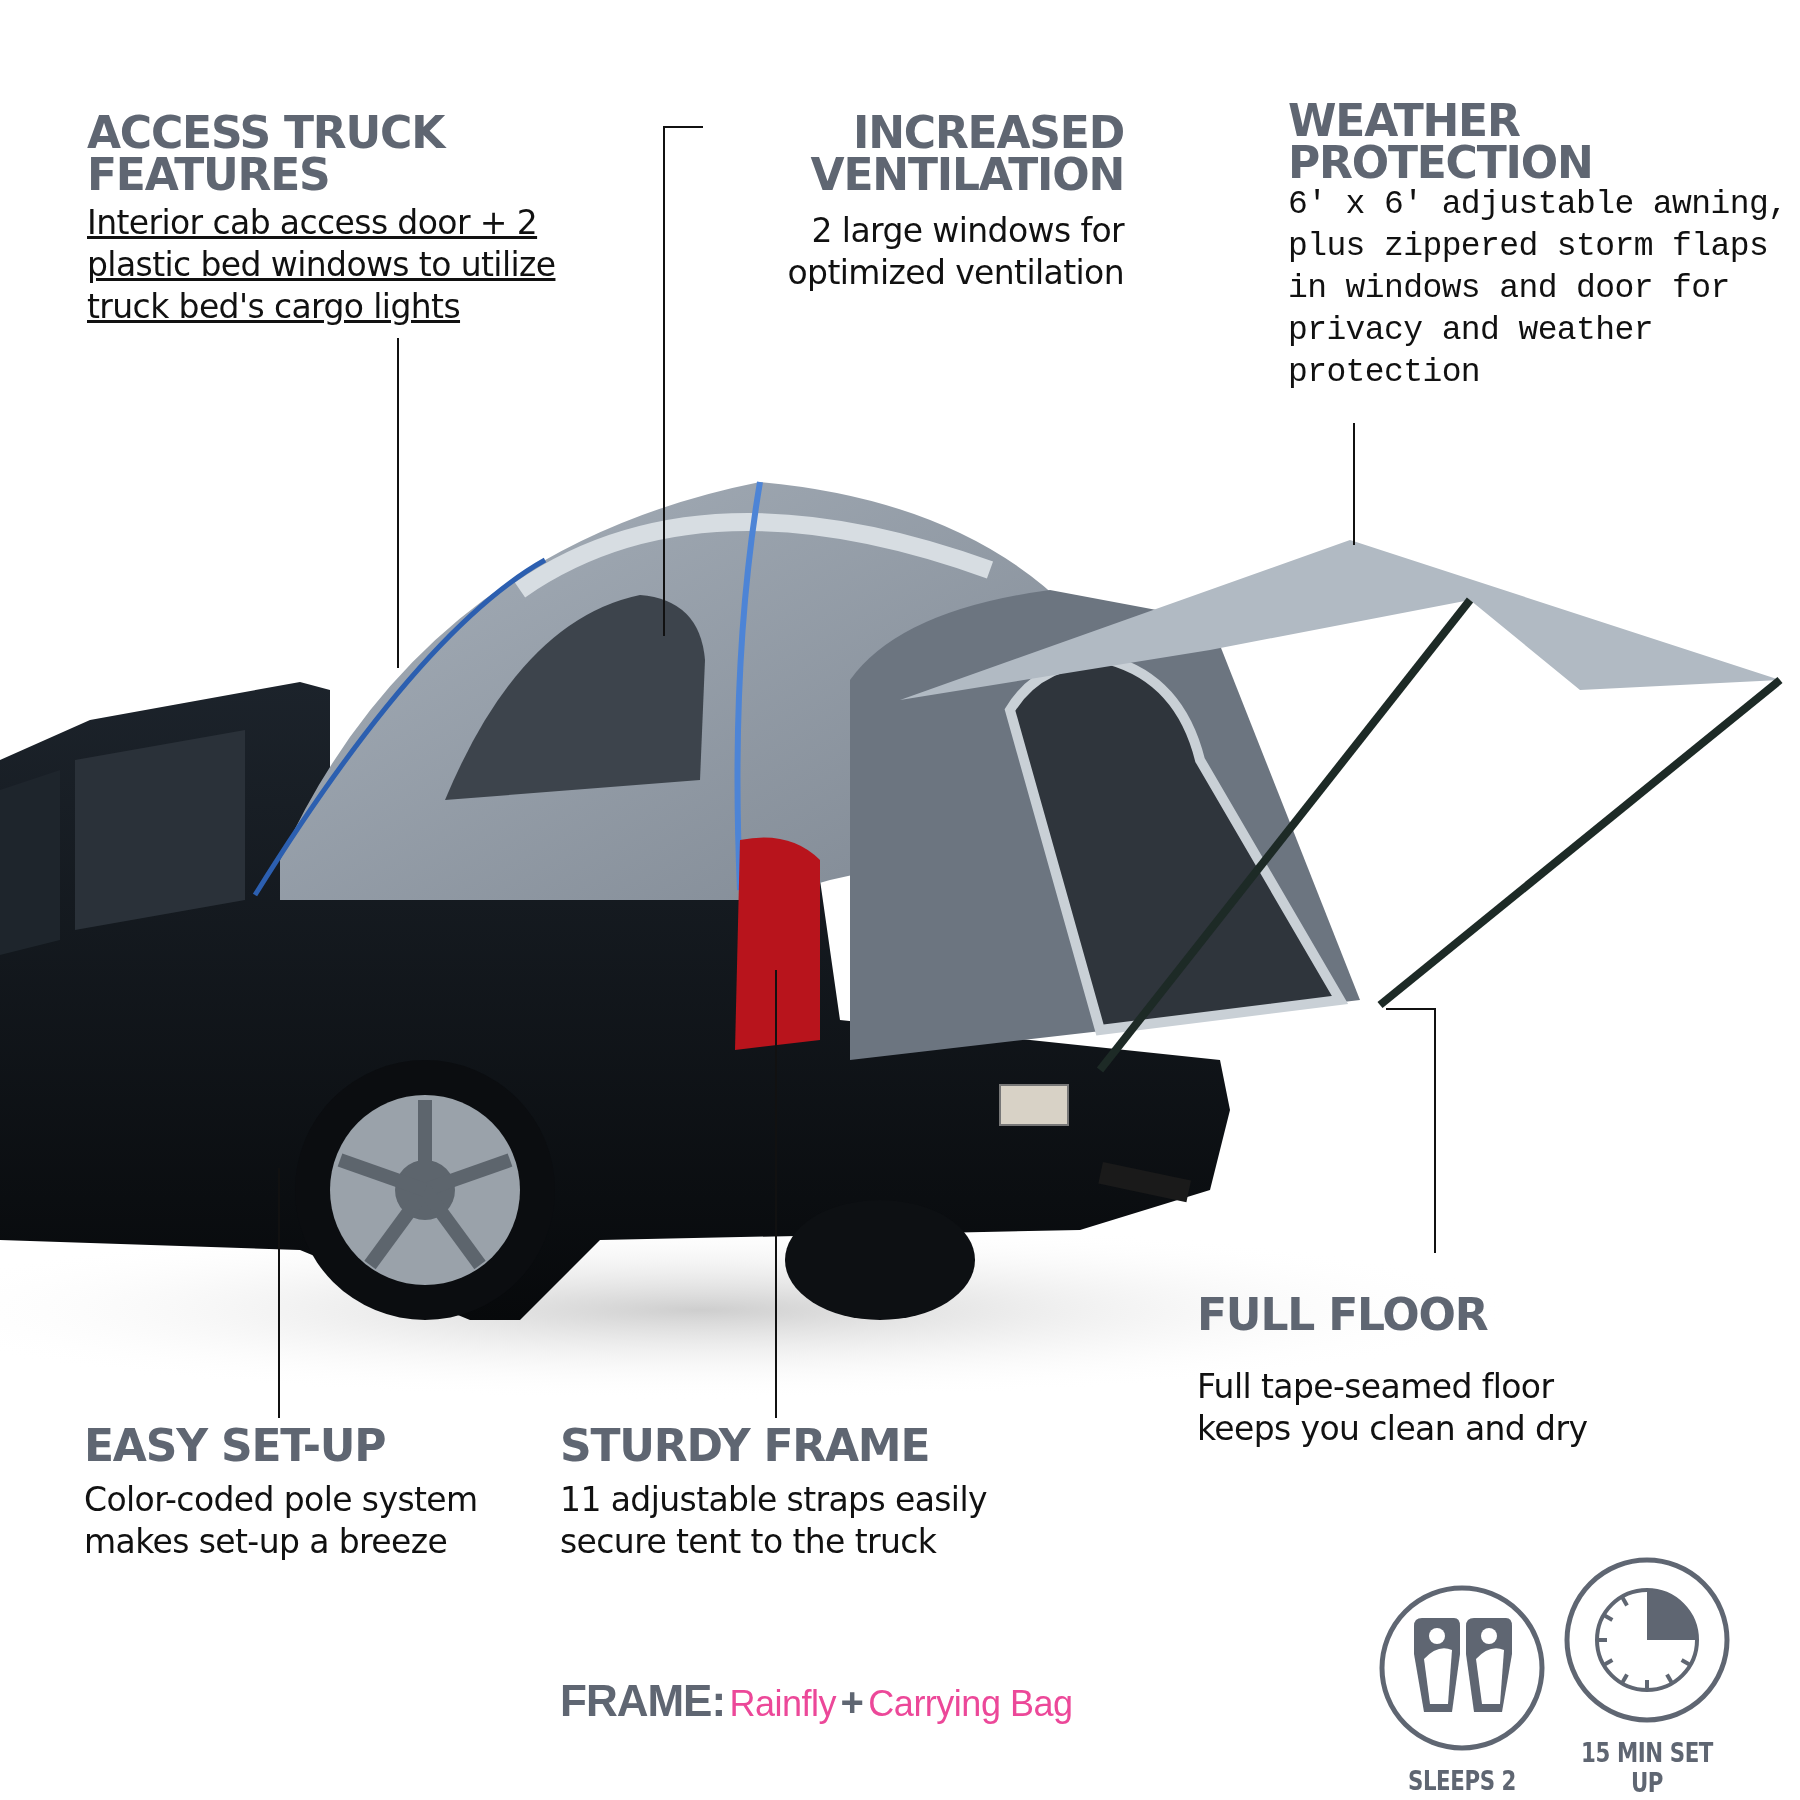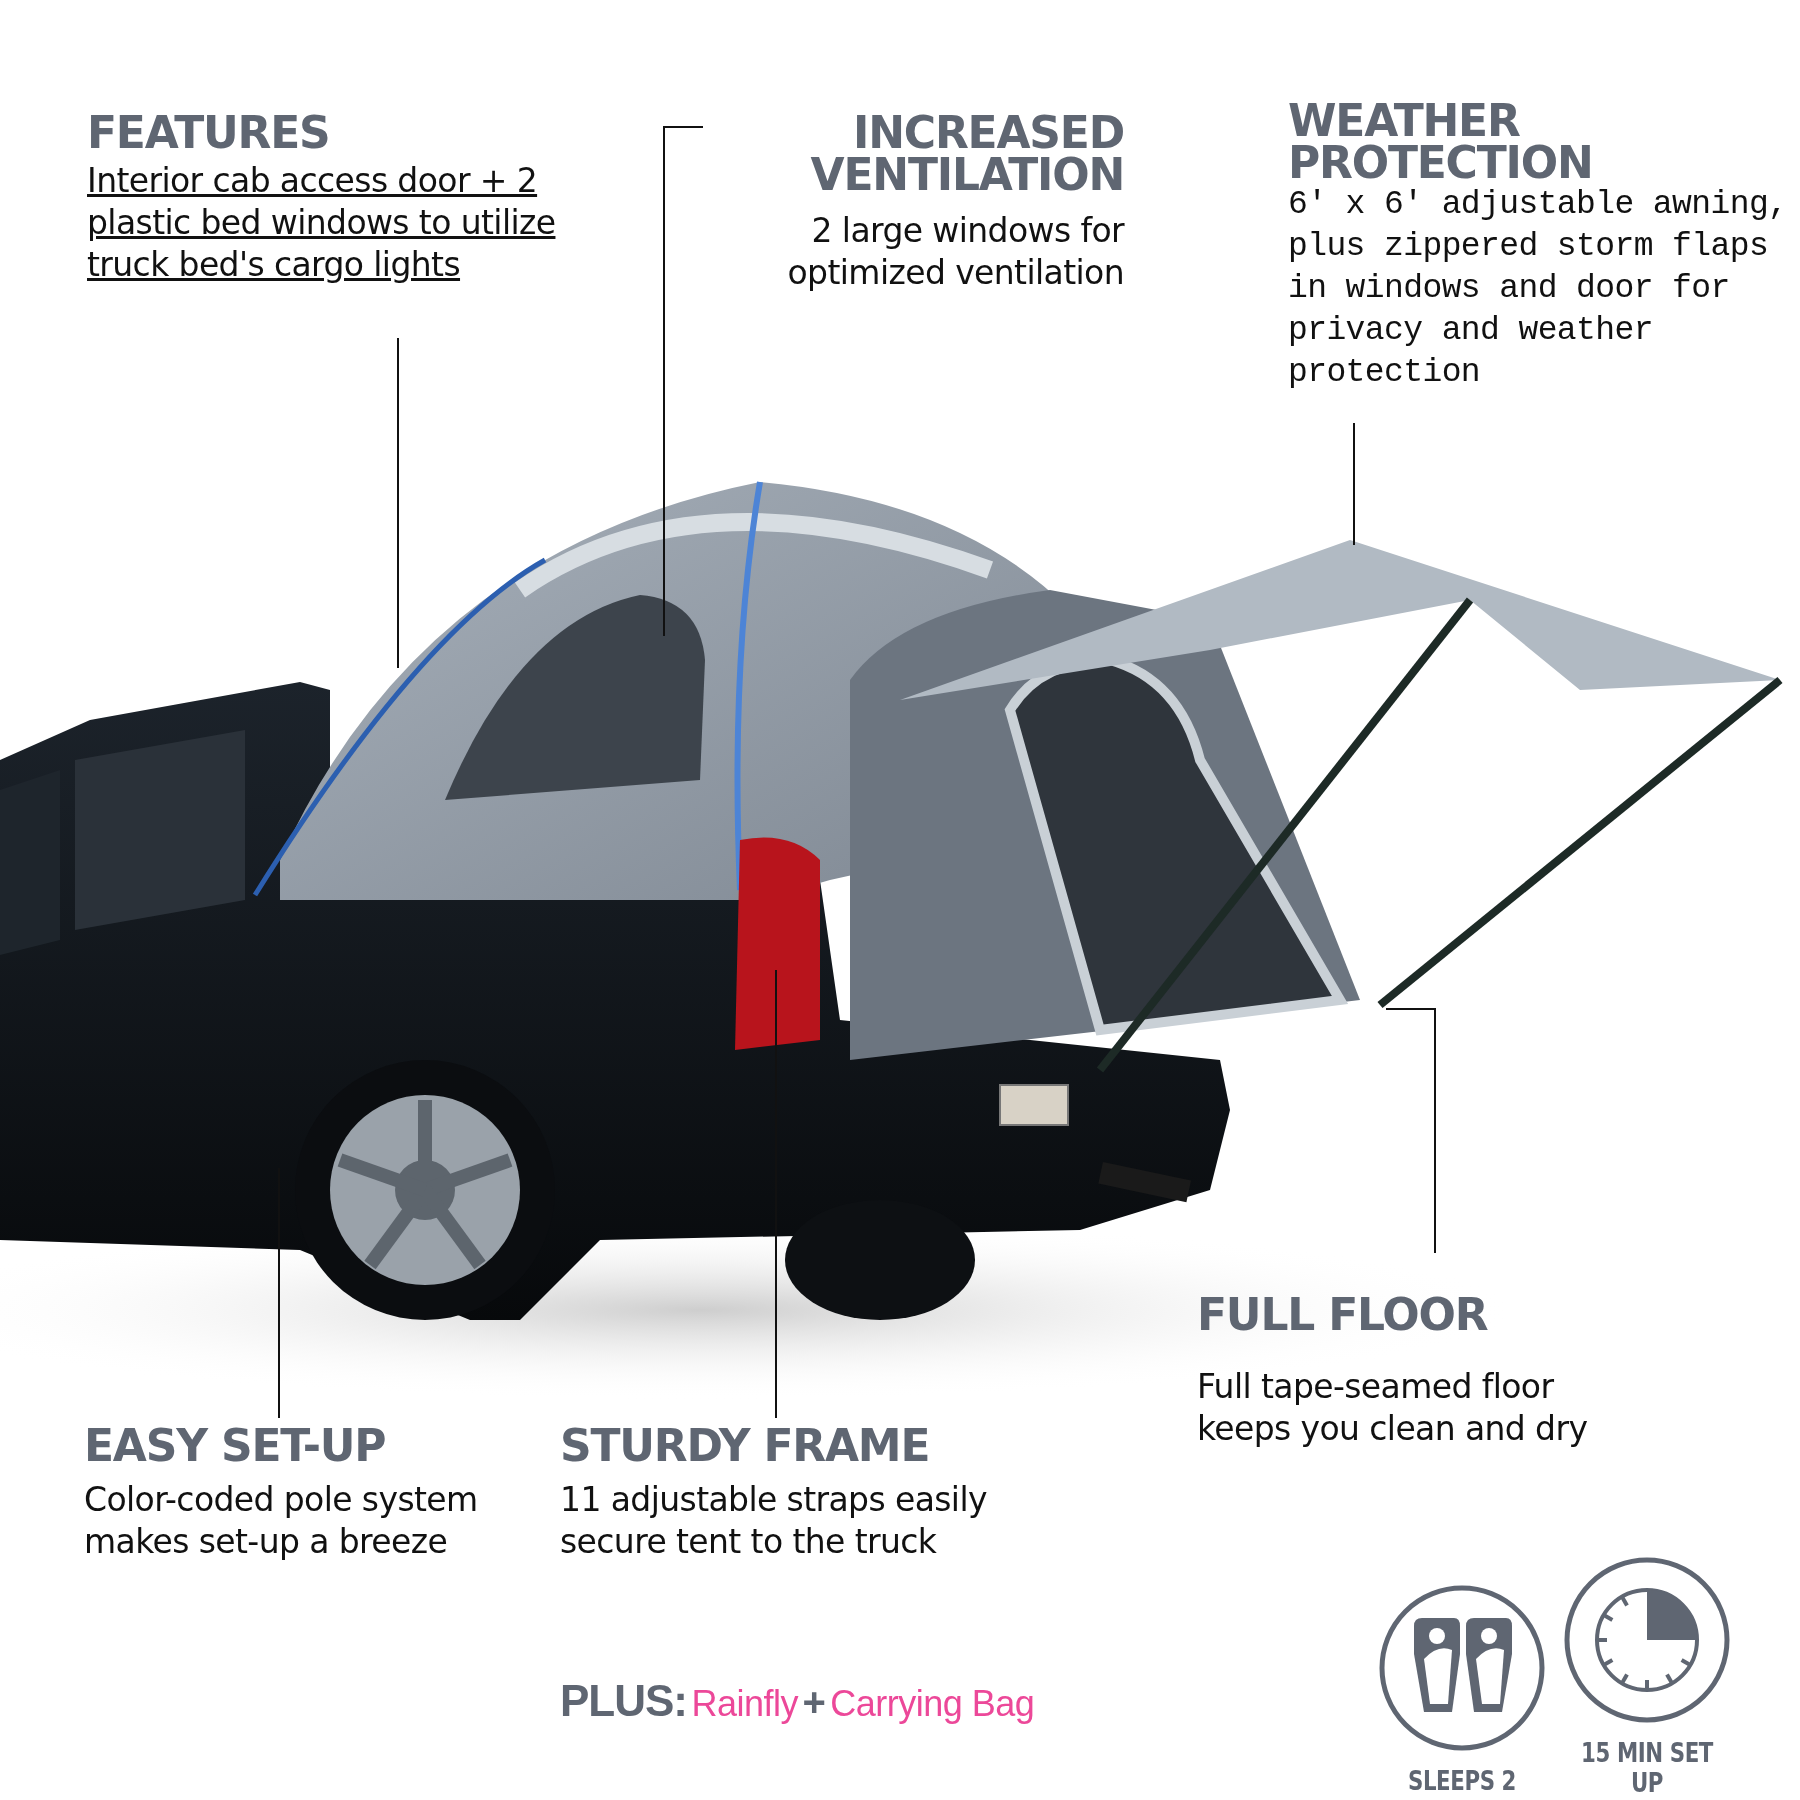--- a/index.html
+++ b/index.html
@@ -88,20 +88,21 @@
 <div class="callout-line vline" style="left:663px; top:126px; height:510px;"></div>
 <div class="callout-line hline" style="left:663px; top:126px; width:40px;"></div>
 <div class="callout-line vline" style="left:1353px; top:423px; height:122px;"></div>
 <div class="callout-line vline" style="left:1434px; top:1008px; height:245px;"></div>
 <div class="callout-line hline" style="left:1386px; top:1008px; width:50px;"></div>
 <div class="callout-line vline" style="left:278px; top:1168px; height:250px;"></div>
 <div class="callout-line vline" style="left:775px; top:970px; height:448px;"></div>
 
 <div class="abs" style="left:87px; top:112px; width:520px;">
   <div class="heading">
+    <div>ACCESS TRUCK</div>
     <div>FEATURES</div>
   </div>
   <div class="body-text" style="margin-top:6px;text-decoration:underline;">Interior cab access door + 2
 plastic bed windows to utilize
 truck bed's cargo lights</div>
 </div>
 
 <div class="abs" style="left:704px; top:112px; width:420px;text-align:right;">
   <div class="heading">
     <div>INCREASED</div>
@@ -135,21 +136,21 @@
 makes set-up a breeze</div>
 </div>
 
 <div class="abs" style="left:560px; top:1425px; width:500px;">
   <div class="heading">STURDY FRAME</div>
   <div class="body-text" style="margin-top:12px;">11 adjustable straps easily
 secure tent to the truck</div>
 </div>
 
 <div class="abs" style="left:560px; top:1676px; white-space:nowrap;">
-  <span class="plus-label">PLUS:</span>
+  <span class="plus-label">FRAME:</span>
   <span class="plus-text">Rainfly</span>
   <span class="plus-sign">+</span>
   <span class="plus-text">Carrying Bag</span>
 </div>
 
 <div class="abs" style="left:1378px; top:1584px; width:168px;">
   <svg width="168" height="168" viewBox="0 0 168 168">
     <circle cx="84" cy="84" r="80" fill="none" stroke="#5f6672" stroke-width="5"></circle>
     <g fill="#5f6672">
       <path d="M36,42 Q36,34 44,34 L76,34 Q82,34 82,42 L82,70 L74,128 L46,128 L36,70 Z"></path>

